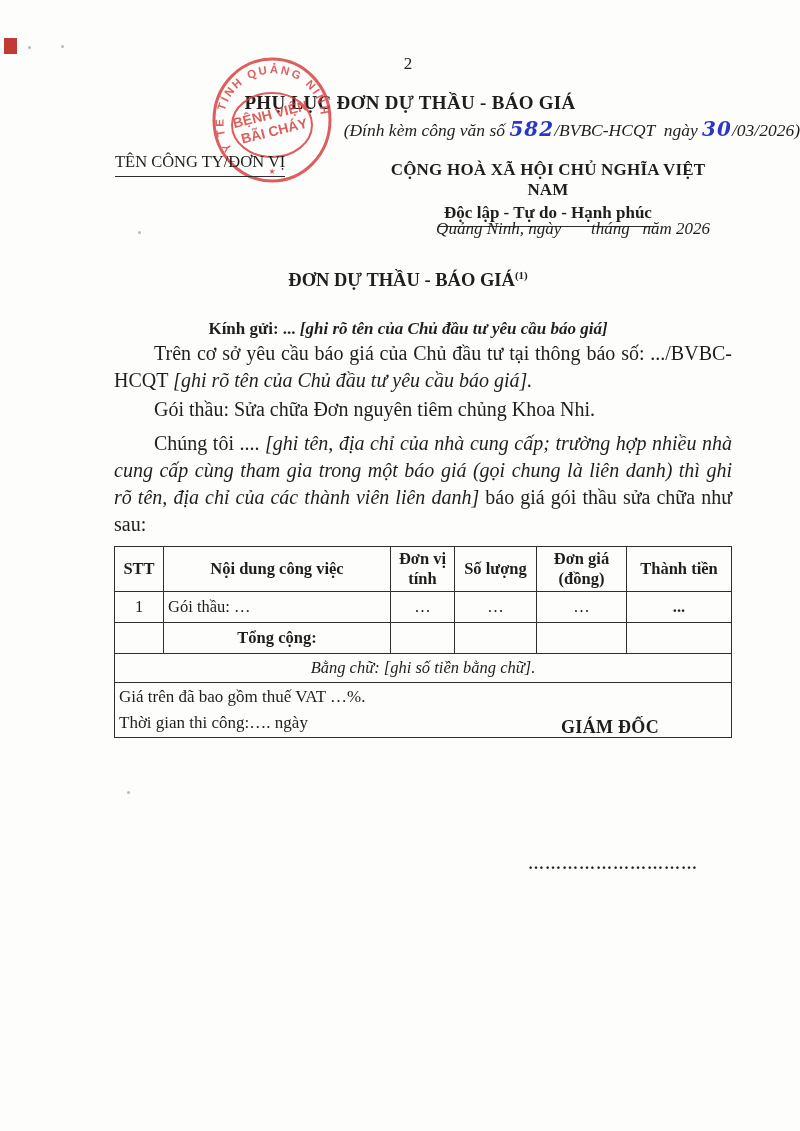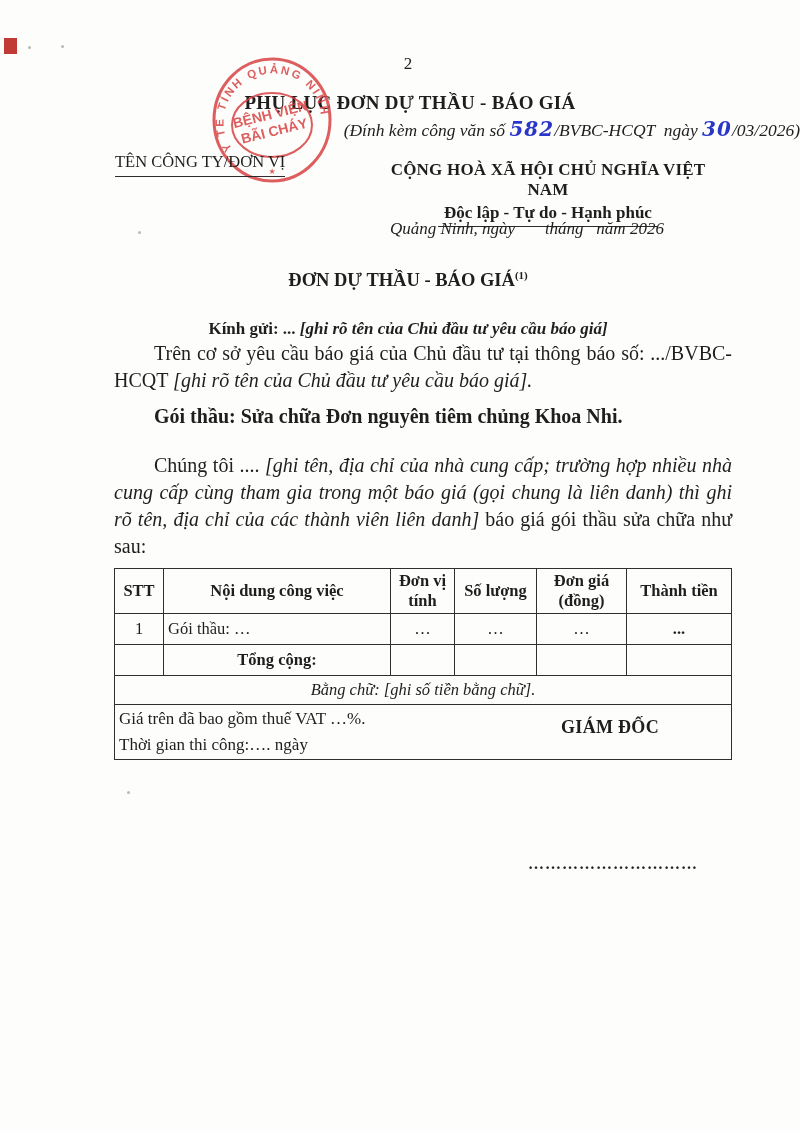--- a/index.html
+++ b/index.html
@@ -25,35 +25,35 @@
       font-weight:bold;font-size:19px;letter-spacing:.3px;}
   .appendix-subtitle{position:absolute;top:117px;left:16px;right:0;text-align:right;padding-left:20px;
       font-style:italic;font-size:17.5px;white-space:pre;}
   .hand-blue{color:#2936c8;font-weight:bold;font-size:20px;font-family:"DejaVu Serif",serif;letter-spacing:1px;}
   .company-label{position:absolute;left:115px;top:152px;font-weight:normal;font-size:16.5px;
       border-bottom:1.6px solid #2c2c2c;padding-bottom:4px;}
   .national-block{position:absolute;left:370px;top:160px;width:356px;text-align:center;}
   .national-line1{font-weight:bold;font-size:17px;letter-spacing:.2px;}
   .national-line2{display:inline-block;font-weight:bold;font-size:17px;margin-top:3px;
       border-bottom:1.6px solid #2c2c2c;padding:0 6px 3px 6px;}
-  .dateline{position:absolute;left:390px;top:219px;width:320px;text-align:left;
+  .dateline{position:absolute;left:390px;top:219px;width:320px;text-align:right;
       font-style:italic;font-size:17px;white-space:pre;}
   
   .stamp{position:absolute;left:210px;top:56px;width:124px;height:130px;opacity:.82;}
   
   .form-heading{position:absolute;top:269px;left:0;right:0;text-align:center;padding-left:16px;
       font-weight:bold;font-size:18.5px;}
   .form-heading sup{font-size:11px;}
   .salutation{position:absolute;top:303px;left:0;right:0;text-align:center;padding-left:16px;
       font-weight:bold;font-size:17px;margin-top:16px;}
   .salutation .bracket{font-style:italic;}
   .content{position:absolute;left:114px;top:340px;width:618px;}
   .content p{margin:0;font-size:20px;line-height:27px;text-align:justify;text-indent:40px;}
-  .content p.p2{margin-top:9px;font-weight:bold;}
-  .content p.p3{margin-top:22px;}
+  .content p.p2{margin-top:2px;}
+  .content p.p3{margin-top:7px;}
   .content .bracket{font-style:italic;}
   
   table.quote{border-collapse:collapse;margin-top:8px;width:617px;table-layout:fixed;}
   table.quote td,table.quote th{border:1.6px solid #2f2f2f;font-size:16.5px;vertical-align:middle;padding:1px 4px;}
   table.quote th{font-weight:bold;text-align:center;white-space:pre-line;line-height:20px;height:42px;}
   td.c{text-align:center;}
   td.left{text-align:left;padding-left:9px;}
   tr.row1 td{height:28px;}
   tr.total td{height:28px;}
   td.total-label{font-weight:bold;text-align:center;font-size:17px;}

